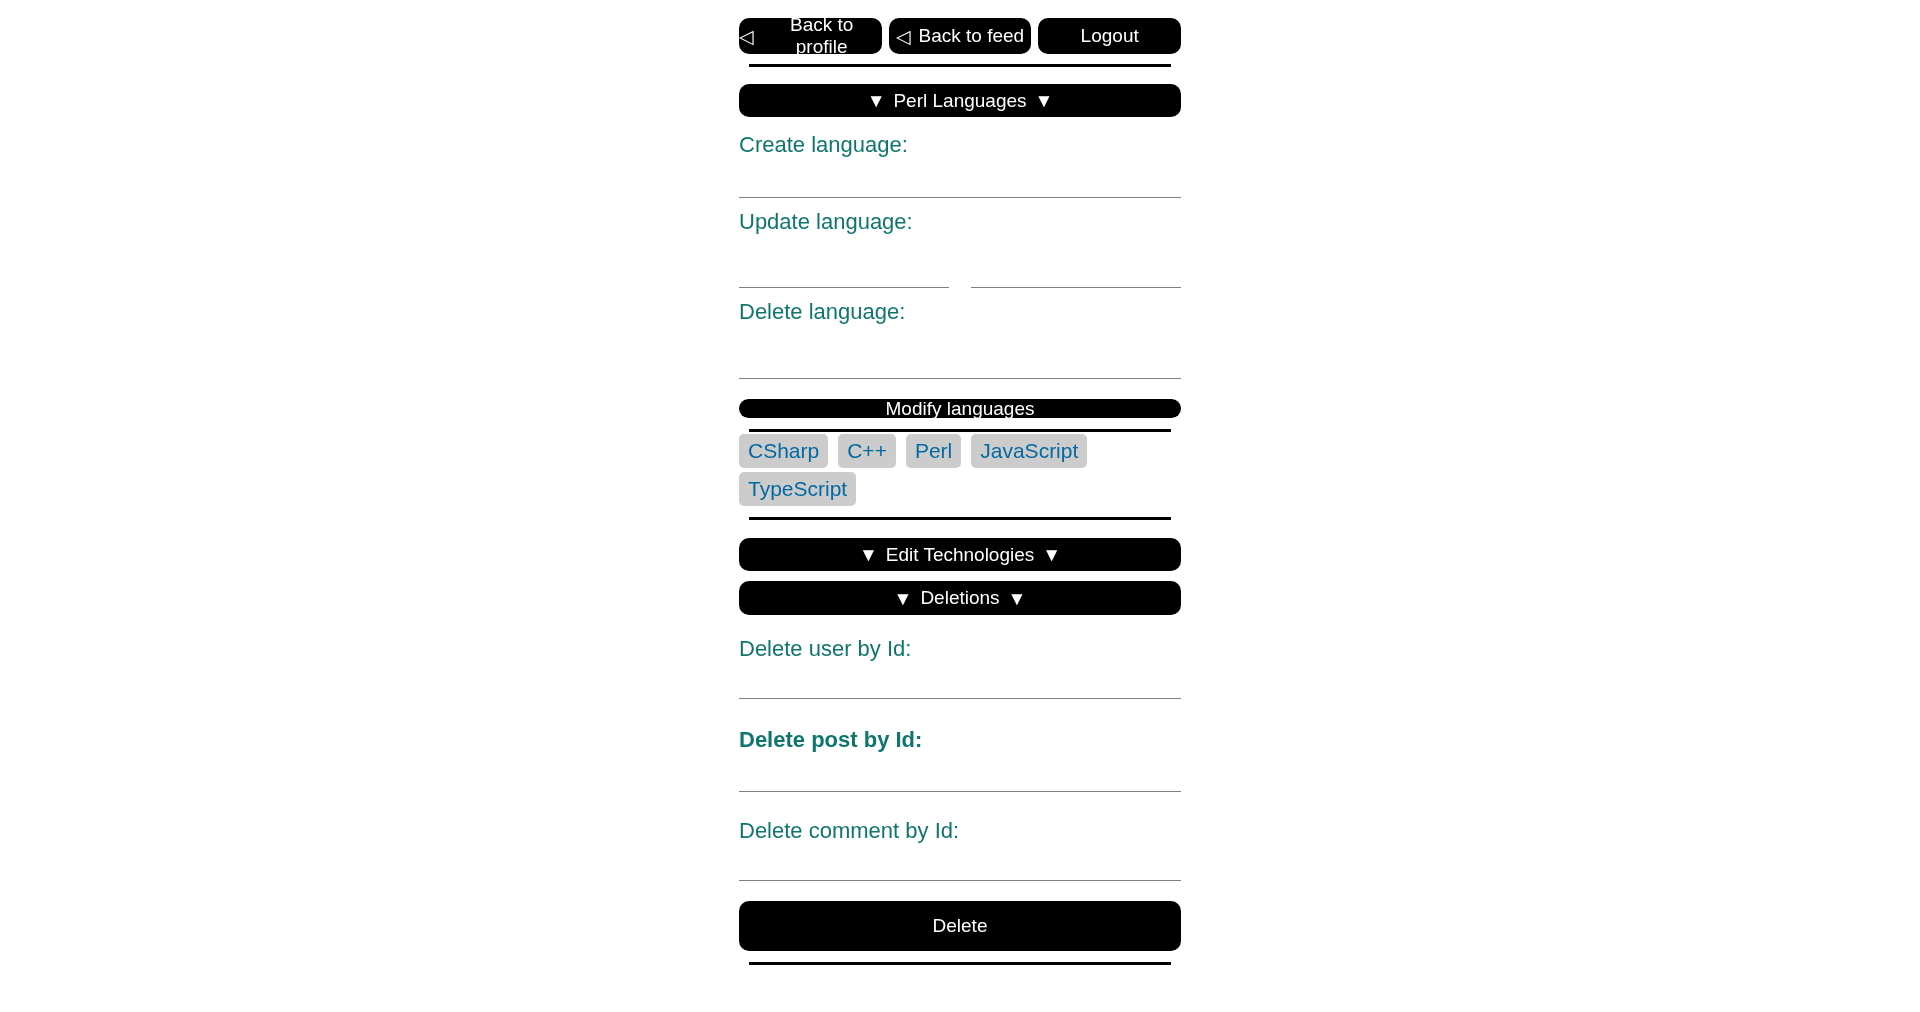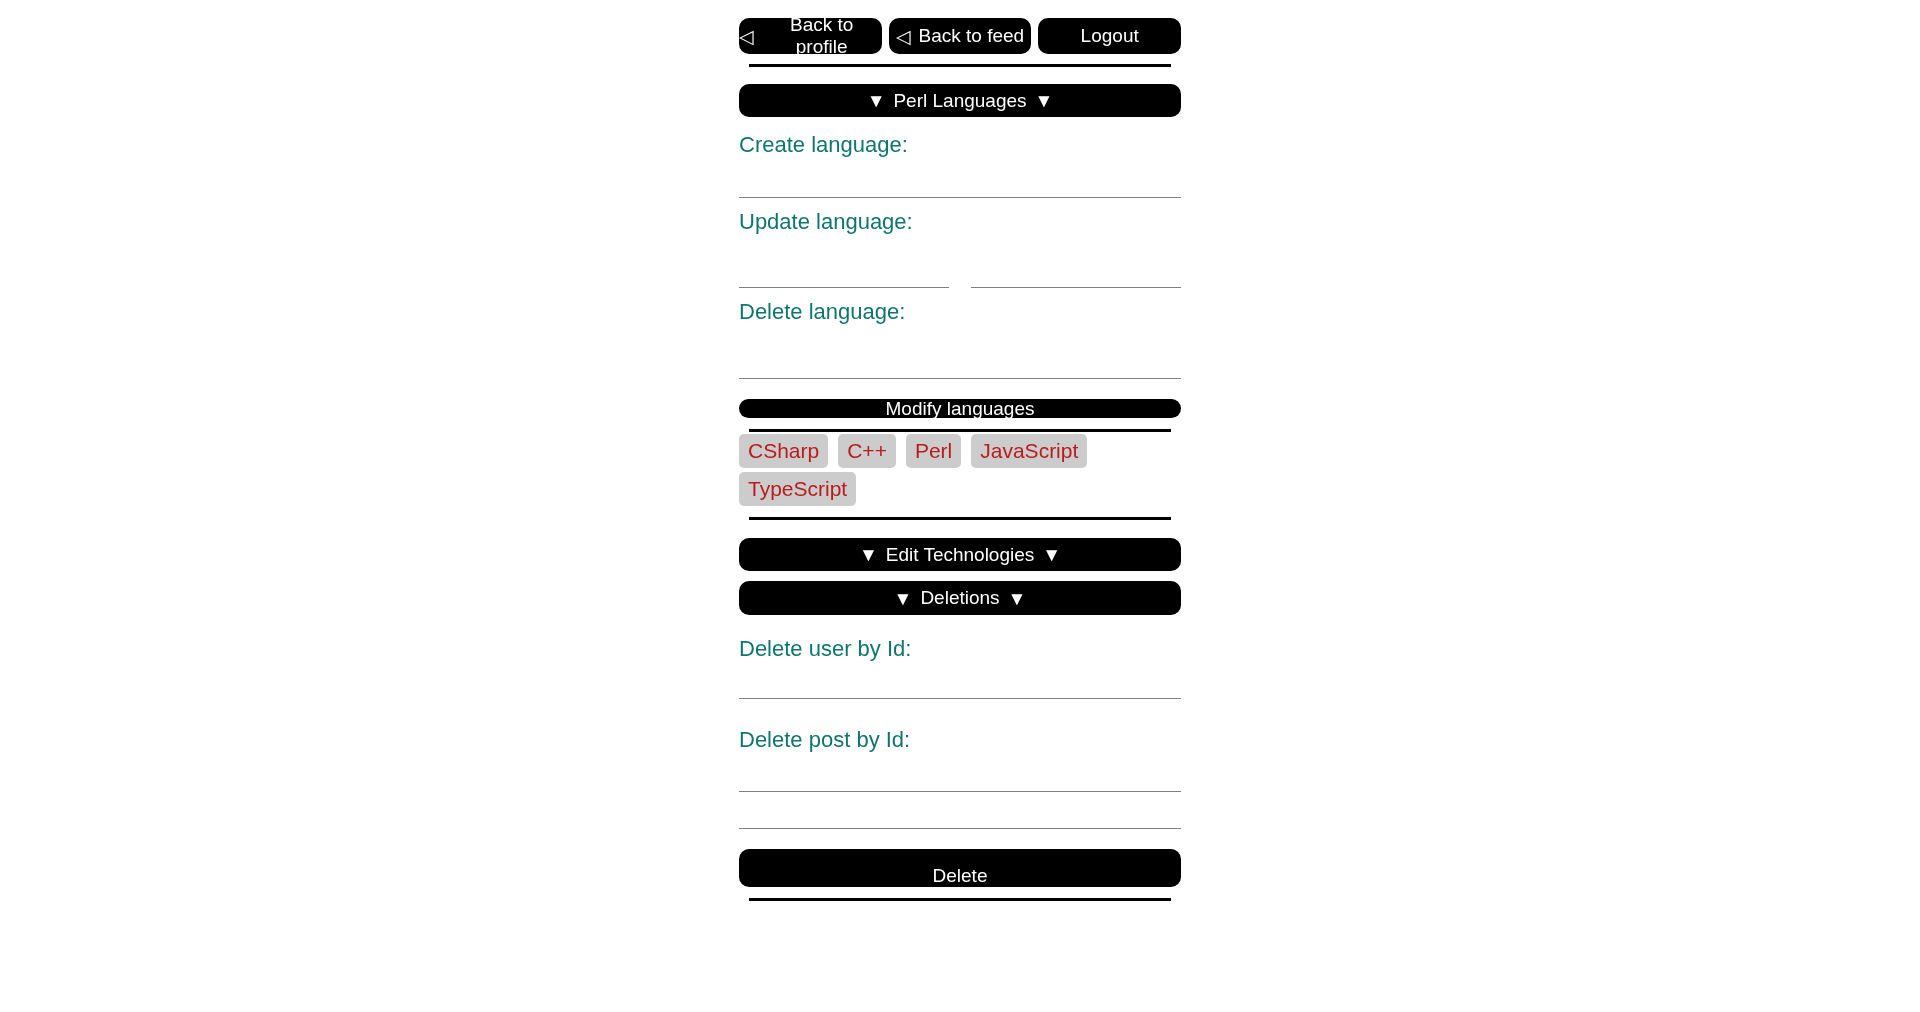--- a/index.html
+++ b/index.html
@@ -86,21 +86,21 @@
   
   .tags {
     display: flex;
     flex-wrap: wrap;
     column-gap: 10px;
     row-gap: 4px;
     margin-top: 2px;
   }
   .tag {
     background: #cccccc;
-    color: #b91c1c;
+    color: #0369a1;
     border-radius: 5px;
     font-size: 21px;
     line-height: 30px;
     padding: 2px 9px;
     display: inline-block;
   }
 </style>
 </head>
 <body>
 
@@ -165,25 +165,26 @@
 
     <button class="btn wide" style="margin-top:10px;height:34px;">
       <span class="icon">▼</span>
       <span>Deletions</span>
       <span class="icon">▼</span>
     </button>
 
     <label class="field-label" style="margin-top:21px;">Delete user by Id:</label>
     <input class="line-input" style="height: 37px;" type="text" value="">
 
-    <label class="field-label" style="margin-top:28px;">Delete post by Id:</label>
+    <label class="field-label" style="margin-top:28px;font-weight:bold;">Delete post by Id:</label>
     <input class="line-input" style="height: 39px;" type="text" value="">
 
+    <label class="field-label" style="margin-top:26px;">Delete comment by Id:</label>
     <input class="line-input" style="height: 37px;" type="text" value="">
 
-    <button class="btn wide" style="margin-top:20px;height:38px;align-items:flex-end;">
+    <button class="btn wide" style="margin-top:20px;height:50px;">
       <span>Delete</span>
     </button>
 
     <hr class="rule" style="margin-top:11px;">
 
   </div>
 </div>
 
 </body></html>

